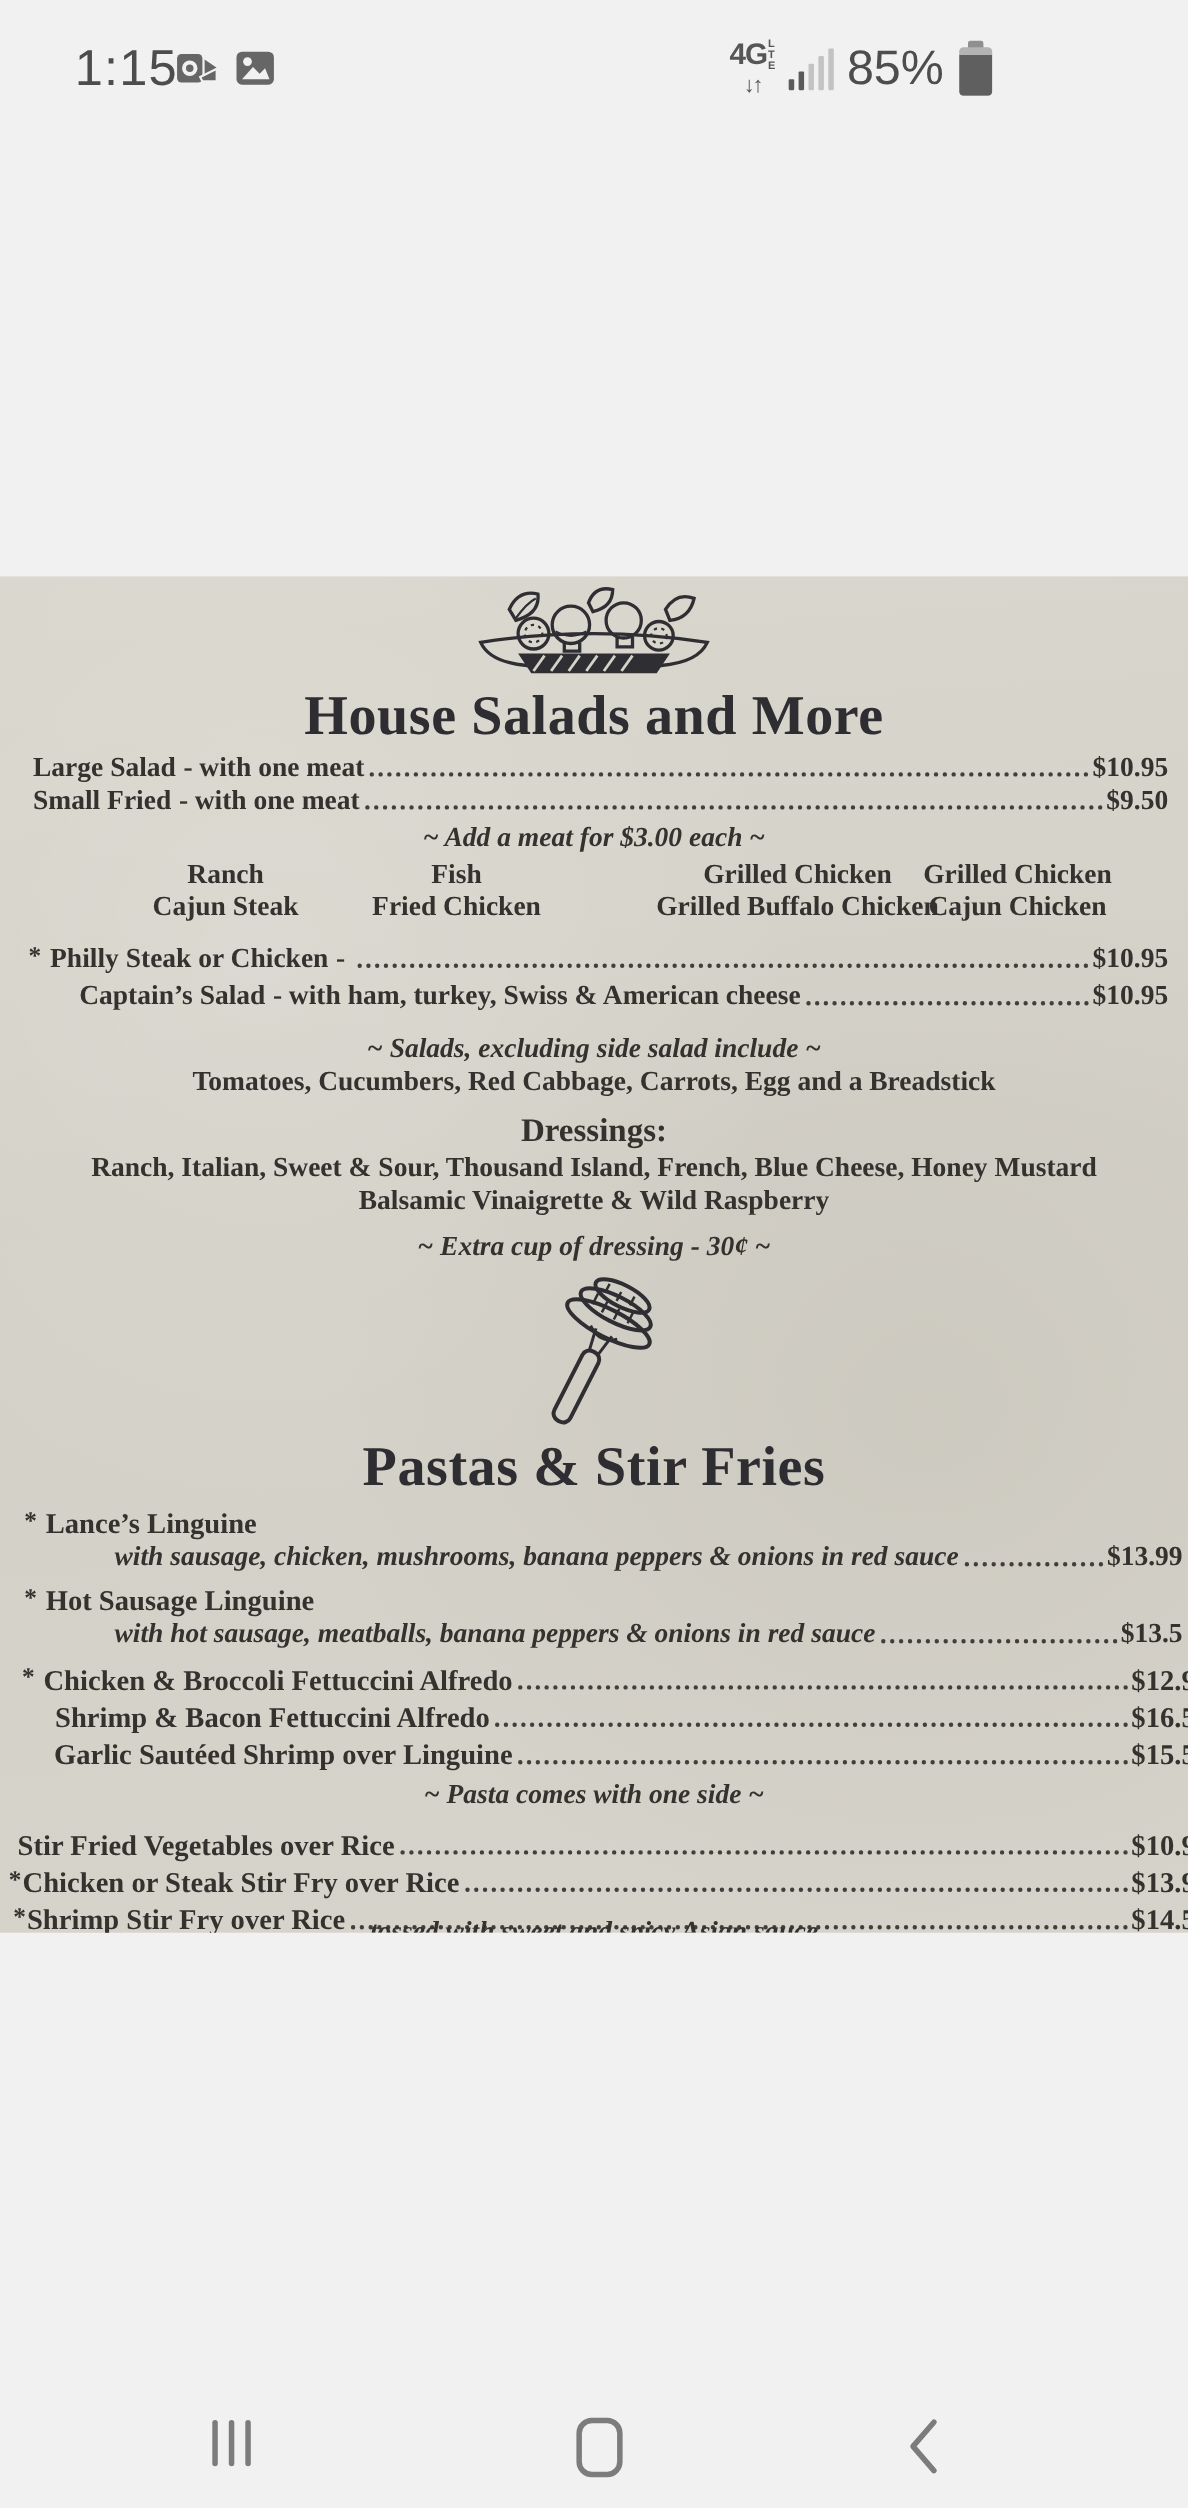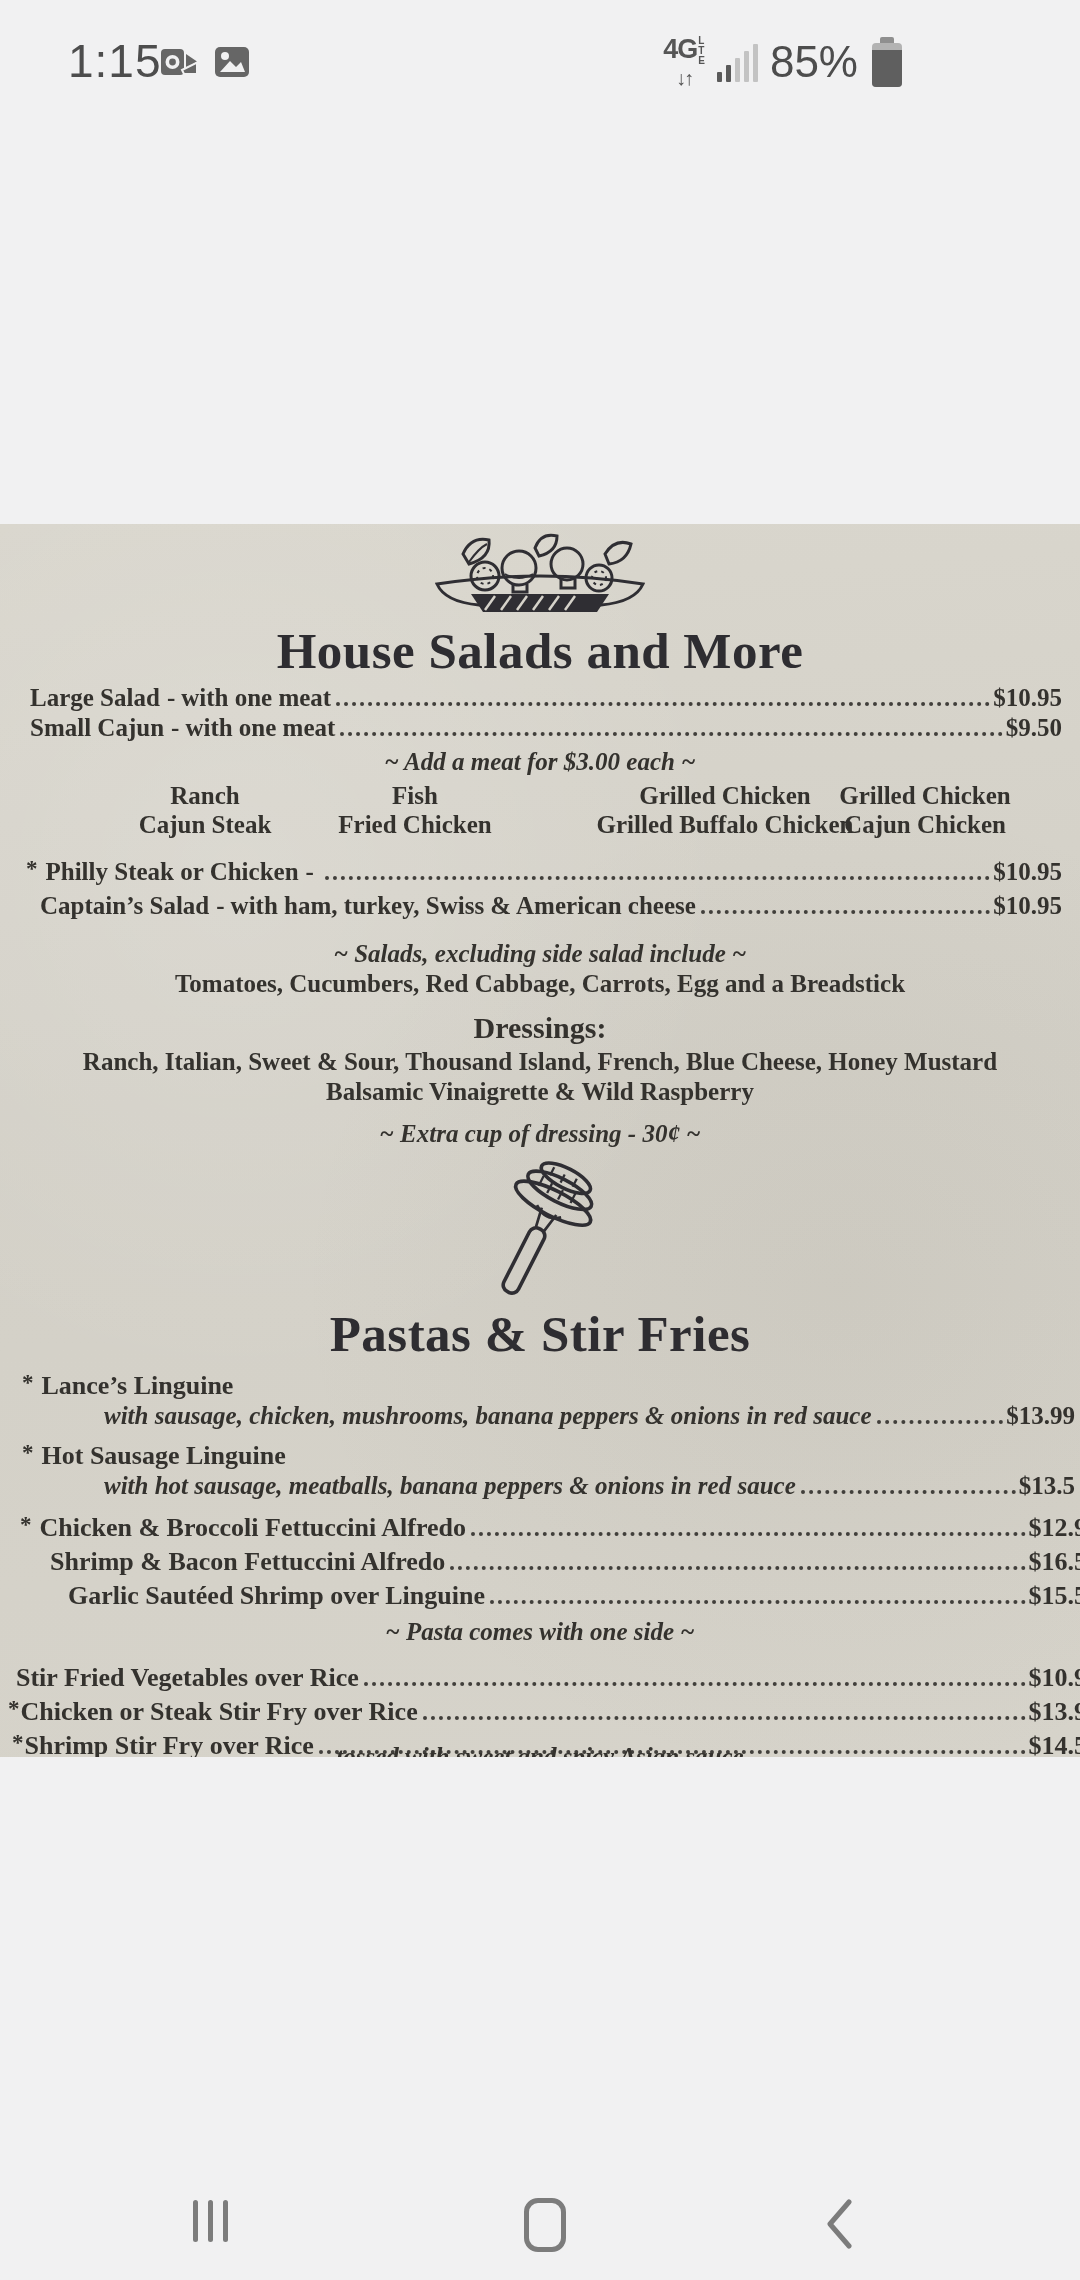--- a/index.html
+++ b/index.html
@@ -145,21 +145,21 @@
   <div class="section-title" style="margin-top:6px">House Salads and More</div>
 
   <div class="menu-row" style="margin-top:3px">
     <span>Large Salad</span>
       <span class="dash">-</span>
     <span class="desc">with one meat</span>
     <span class="dots"></span>
     <span class="price">$10.95</span>
   </div>
   <div class="menu-row">
-    <span>Small Cajun</span>
+    <span>Small Fried</span>
       <span class="dash">-</span>
     <span class="desc">with one meat</span>
     <span class="dots"></span>
     <span class="price">$9.50</span>
   </div>
 
   <div class="note" style="margin-top:4px">~ Add a meat for $3.00 each ~</div>
 
   <div class="meat-grid">
     <div class="meat-col" style="left:90px;width:230px">
@@ -180,21 +180,21 @@
     </div>
   </div>
 
   <div class="menu-row" style="margin-top:18px;padding-left:26px">
     <span class="star">*</span>
     <span>Philly Steak or Chicken</span>
       <span class="dash">-</span>
     <span class="dots"></span>
     <span class="price">$10.95</span>
   </div>
-  <div class="menu-row" style="margin-top:4px;padding-left:40px">
+  <div class="menu-row" style="margin-top:4px;padding-left:72px">
     <span>Captain’s Salad</span>
       <span class="dash">-</span>
     <span class="desc">with ham, turkey, Swiss &amp; American cheese</span>
     <span class="dots"></span>
     <span class="price">$10.95</span>
   </div>
 
   <div class="note" style="margin-top:18px">~ Salads, excluding side salad include ~</div>
   <div class="plain-center">Tomatoes, Cucumbers, Red Cabbage, Carrots, Egg and a Breadstick</div>
 
@@ -252,21 +252,21 @@
     <span class="star">*</span>
     <span>Chicken &amp; Broccoli Fettuccini Alfredo </span>
     <span class="dots"></span>
     <span class="price clipprice">$12.9</span>
   </div>
   <div class="p-line" style="margin-top:4px;padding-left:50px">
     <span>Shrimp &amp; Bacon Fettuccini Alfredo</span>
     <span class="dots"></span>
     <span class="price clipprice">$16.5</span>
   </div>
-  <div class="p-line" style="margin-top:4px;padding-left:68px">
+  <div class="p-line" style="margin-top:4px;padding-left:49px">
     <span>Garlic Sautéed Shrimp over Linguine</span>
     <span class="dots"></span>
     <span class="price clipprice">$15.5</span>
   </div>
 
   <div class="note" style="margin-top:6px">~ Pasta comes with one side ~</div>
 
   <div class="p-line" style="margin-top:16px;padding-left:16px">
     <span>Stir Fried Vegetables over Rice </span>
     <span class="dots"></span>

